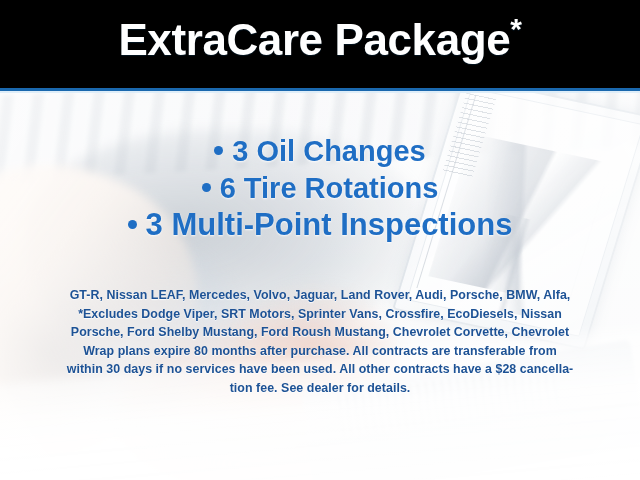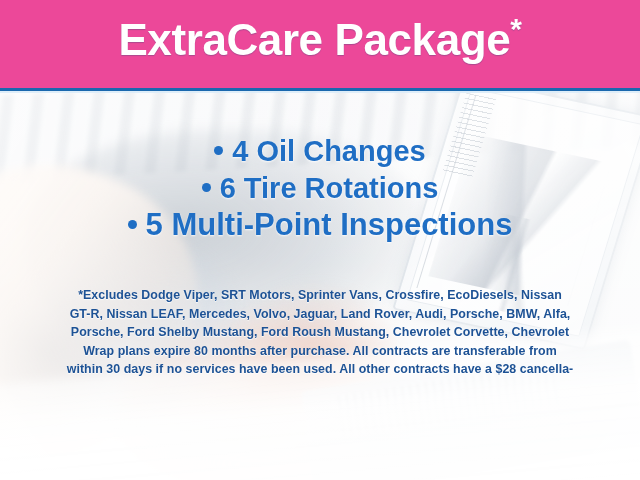--- a/index.html
+++ b/index.html
@@ -277,21 +277,21 @@
         rgba(255,255,255,0.62) 100%);
   }
 
   
   .header-band {
     position: absolute;
     left: 0;
     top: 0;
     width: 640px;
     height: 88px;
-    background: #ec4899;
+    background: #000000;
     display: flex;
     align-items: center;
     justify-content: center;
     box-sizing: border-box;
     padding-bottom: 8px;
   }
   .header-underline {
     position: absolute;
     left: 0;
     top: 88px;
@@ -402,26 +402,27 @@
     <div class="bg-bloom"></div>
   </div>
 
   <div class="header-band">
     <h1 class="header-title"><span>ExtraCare Package</span><span class="asterisk">*</span></h1>
   </div>
   <div class="header-underline"></div>
   <div class="header-underline2"></div>
 
   <div class="benefits">
-    <div class="benefit-line benefit-1"><span class="dot"></span><span>4 Oil Changes</span></div>
+    <div class="benefit-line benefit-1"><span class="dot"></span><span>3 Oil Changes</span></div>
     <div class="benefit-line benefit-2"><span class="dot"></span><span>6 Tire Rotations</span></div>
-    <div class="benefit-line benefit-3"><span class="dot"></span><span>5 Multi-Point Inspections</span></div>
+    <div class="benefit-line benefit-3"><span class="dot"></span><span>3 Multi-Point Inspections</span></div>
   </div>
 
   <div class="disclaimer">
+    <span class="d-line">GT-R, Nissan LEAF, Mercedes, Volvo, Jaguar, Land Rover, Audi, Porsche, BMW, Alfa,</span>
     <span class="d-line">*Excludes Dodge Viper, SRT Motors, Sprinter Vans, Crossfire, EcoDiesels, Nissan</span>
-    <span class="d-line">GT-R, Nissan LEAF, Mercedes, Volvo, Jaguar, Land Rover, Audi, Porsche, BMW, Alfa,</span>
     <span class="d-line">Porsche, Ford Shelby Mustang, Ford Roush Mustang, Chevrolet Corvette, Chevrolet</span>
     <span class="d-line">Wrap plans expire 80 months after purchase. All contracts are transferable from</span>
     <span class="d-line">within 30 days if no services have been used. All other contracts have a $28 cancella-</span>
+    <span class="d-line">tion fee. See dealer for details.</span>
   </div>
 
 </div>
 
 </body></html>

